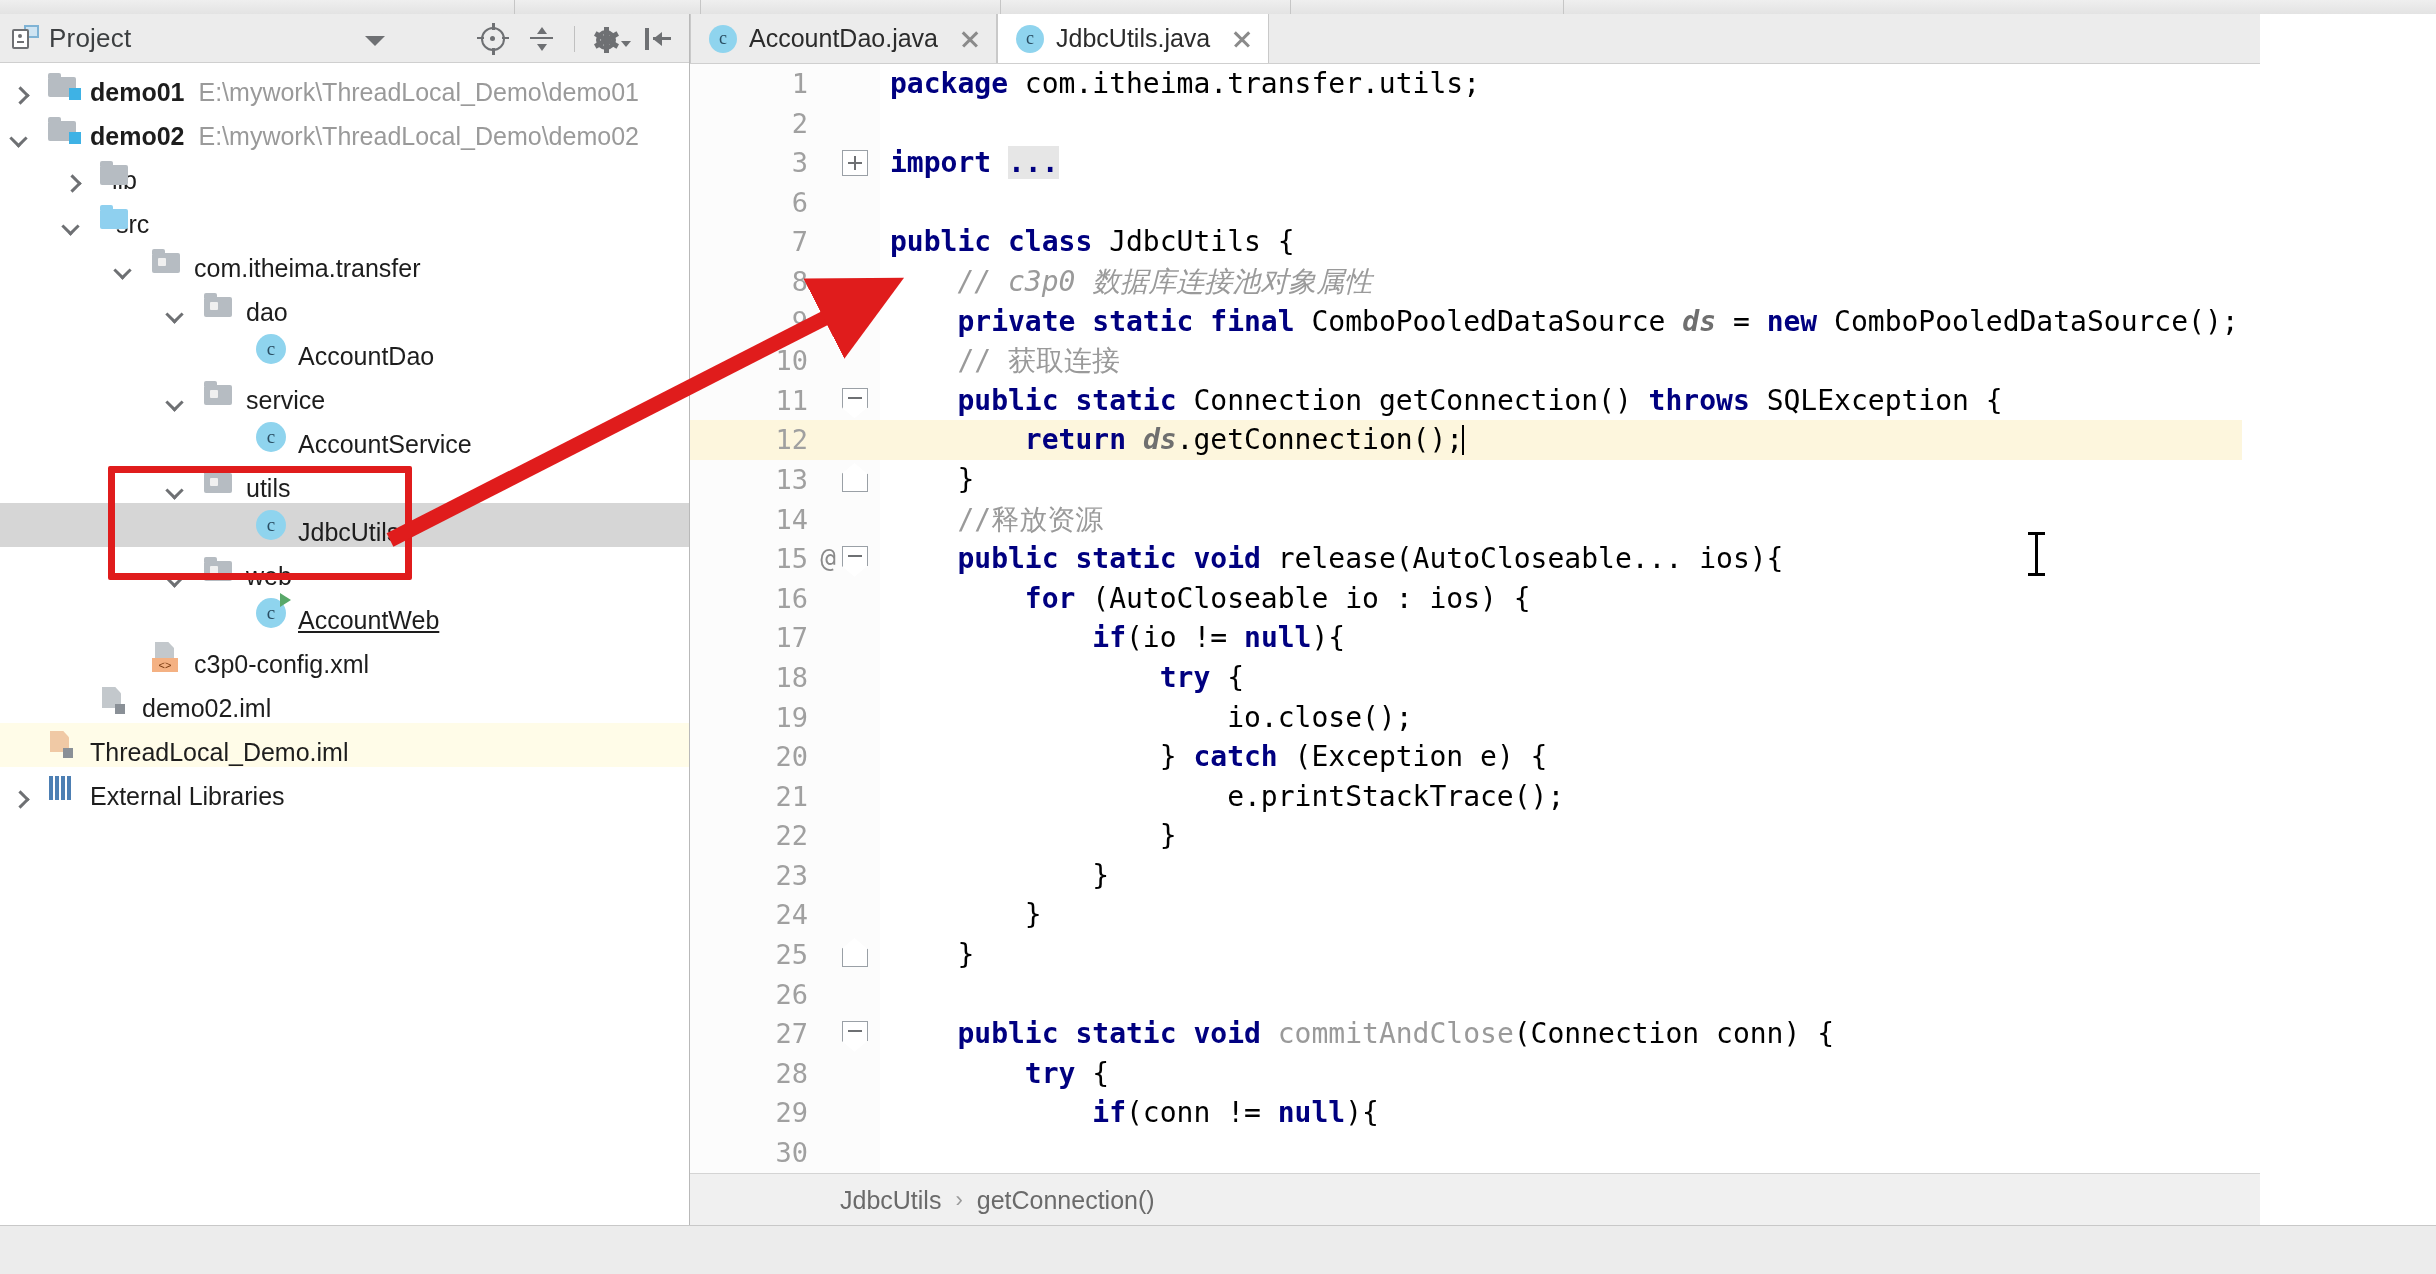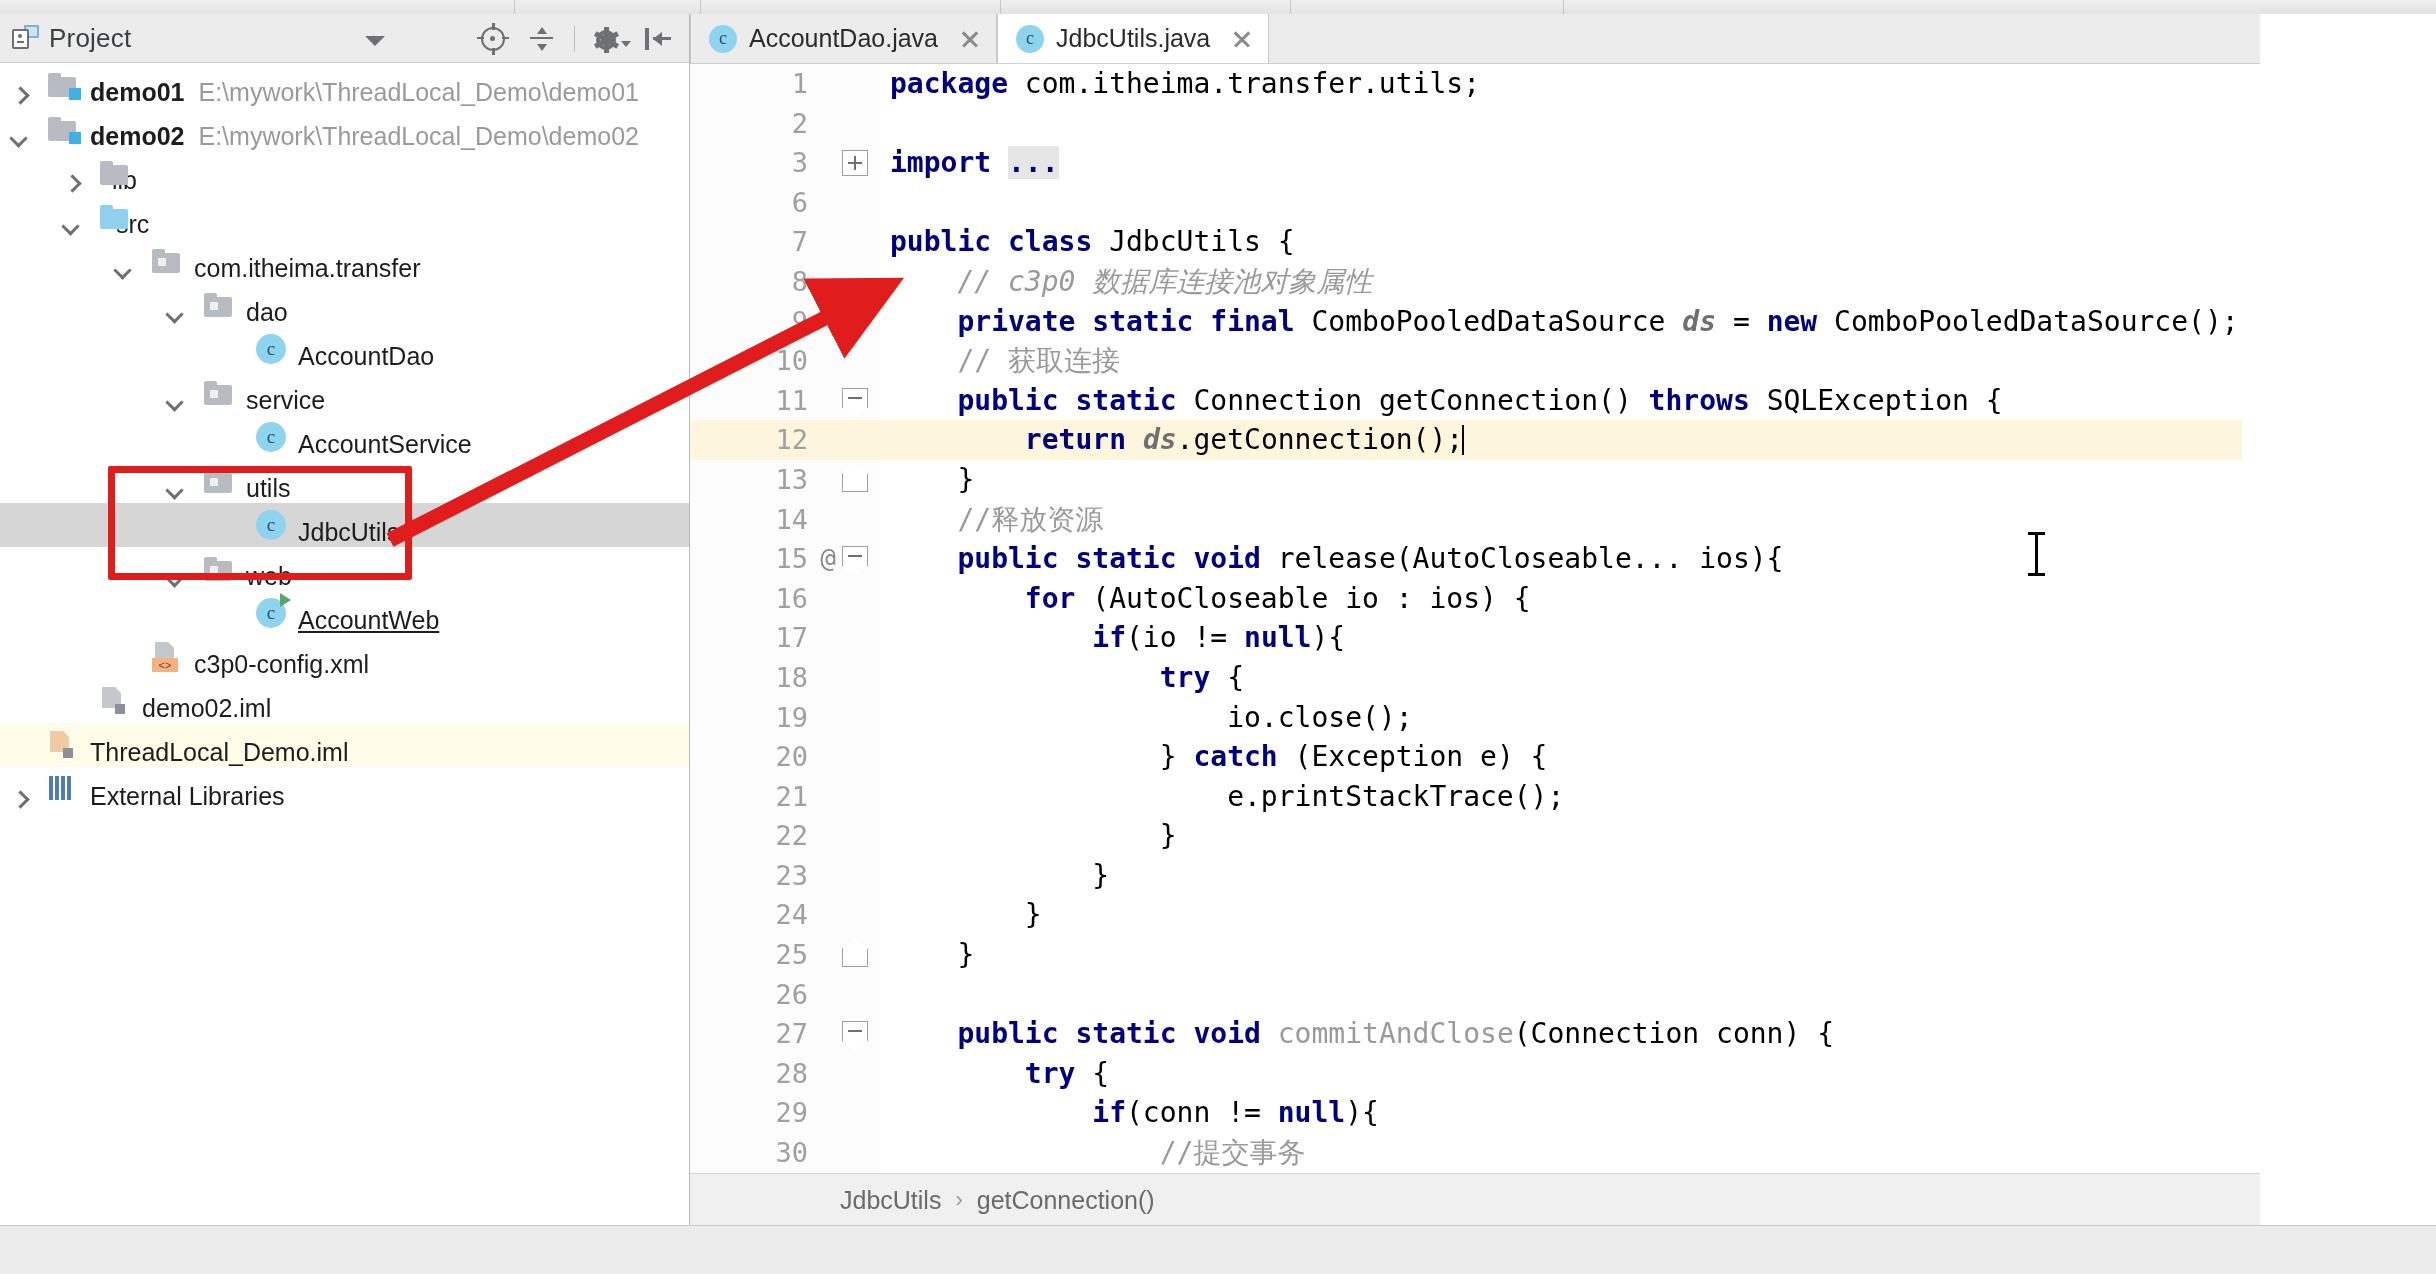--- a/index.html
+++ b/index.html
@@ -555,21 +555,21 @@
           <div class="cline"><span class="num">20</span><span class="code"><span class="plain">                } </span><span class="kw">catch </span><span class="plain">(Exception e) {</span></span></div>
           <div class="cline"><span class="num">21</span><span class="code"><span class="plain">                    e.printStackTrace();</span></span></div>
           <div class="cline"><span class="num">22</span><span class="code"><span class="plain">                }</span></span></div>
           <div class="cline"><span class="num">23</span><span class="code"><span class="plain">            }</span></span></div>
           <div class="cline"><span class="num">24</span><span class="code"><span class="plain">        }</span></span></div>
           <div class="cline"><span class="num">25</span><span class="fmark fend"></span><span class="code"><span class="plain">    }</span></span></div>
           <div class="cline"><span class="num">26</span><span class="code"></span></div>
           <div class="cline"><span class="num">27</span><span class="fmark fstart"></span><span class="code"><span class="plain">    </span><span class="kw">public static void </span><span class="mth">commitAndClose</span><span class="plain">(Connection conn) {</span></span></div>
           <div class="cline"><span class="num">28</span><span class="code"><span class="plain">        </span><span class="kw">try </span><span class="plain">{</span></span></div>
           <div class="cline"><span class="num">29</span><span class="code"><span class="plain">            </span><span class="kw">if</span><span class="plain">(conn != </span><span class="kw">null</span><span class="plain">){</span></span></div>
-          <div class="cline"><span class="num">30</span><span class="code"><span class="cm2">                //提交事务</span></span></div>
+          <div class="cline"><span class="num">30</span></div>
         </div>
       <div class="mousecaret"></div>
       <div class="scrollbar-right"></div>
     </div>
 
     <div class="breadcrumbs">
       <span class="bc">JdbcUtils</span>
       <span class="bcsep">›</span>
       <span class="bc">getConnection()</span>
     </div>

